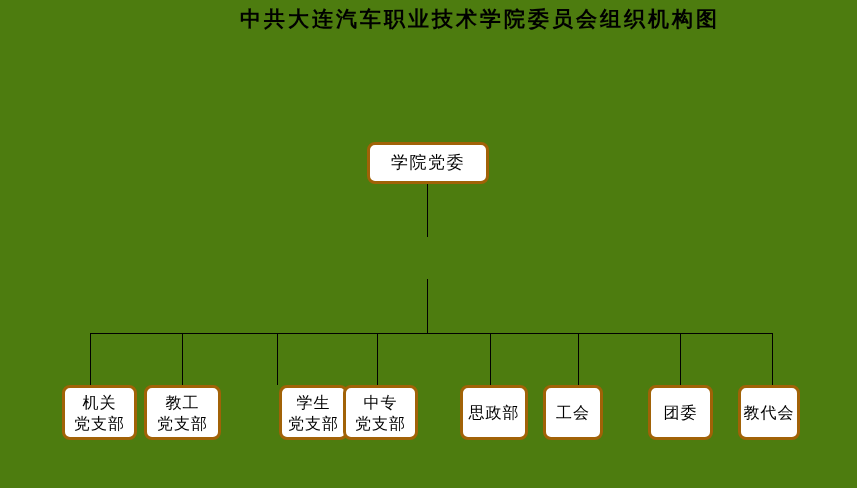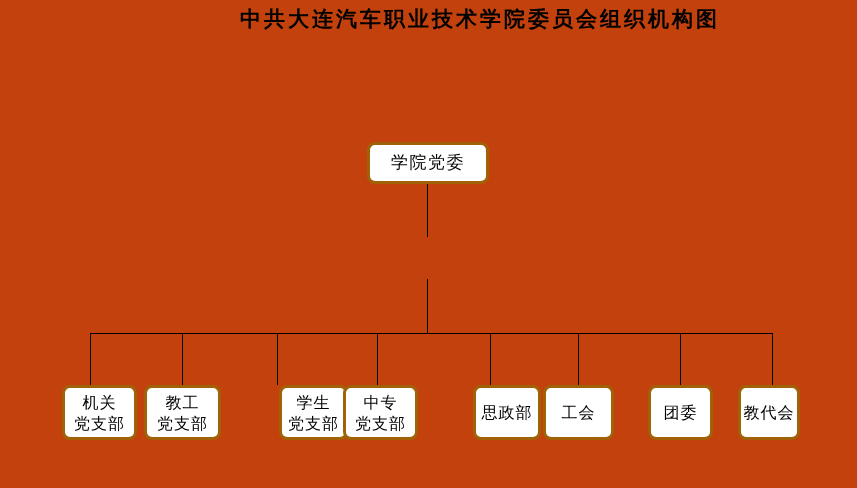--- a/index.html
+++ b/index.html
@@ -1,21 +1,21 @@
 <!DOCTYPE html>
 <html><head>
 <meta charset="utf-8">
 <style>
   * { margin: 0; padding: 0; box-sizing: border-box; }
   html, body { width: 857px; height: 488px; background: #ffffff; }
   .canvas {
     position: relative;
     width: 857px;
     height: 488px;
-    background: #c2410c;
+    background: #4d7c0f;
     font-family: "Liberation Sans", sans-serif;
     overflow: hidden;
     color: #000;
   }
   .title {
     position: absolute;
     left: 240px;
     top: 5px;
     font-size: 21px;
     font-weight: bold;
@@ -79,26 +79,26 @@
   <div class="node leaf" style="left:243px; top:385px; width:69px; height:55px;margin-left:36px;">
     <span class="ln">学生</span>
     <span class="ln">党支部</span>
   </div>
 
   <div class="node leaf" style="left:343px; top:385px; width:75px; height:55px;">
     <span class="ln">中专</span>
     <span class="ln">党支部</span>
   </div>
 
-  <div class="node leaf" style="left:473px; top:385px; width:68px; height:55px;">
+  <div class="node leaf" style="left:460px; top:385px; width:68px; height:55px;">
     <span class="ln">思政部</span>
     <span class="ln"></span>
   </div>
 
-  <div class="node leaf" style="left:543px; top:385px; width:71px; height:55px;">
+  <div class="node leaf" style="left:543px; top:385px; width:60px; height:55px;">
     <span class="ln">工会</span>
     <span class="ln"></span>
   </div>
 
   <div class="node leaf" style="left:648px; top:385px; width:65px; height:55px;align-items:center;">
     <span class="ln">团委</span>
     <span class="ln"></span>
   </div>
 
   <div class="node leaf" style="left:738px; top:385px; width:62px; height:55px;">

